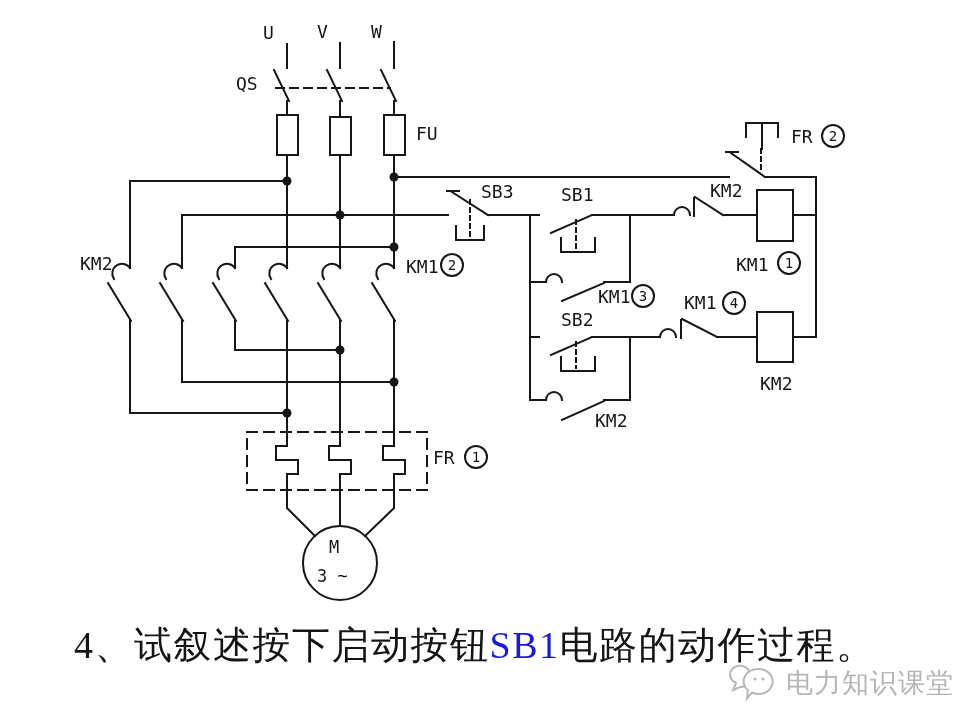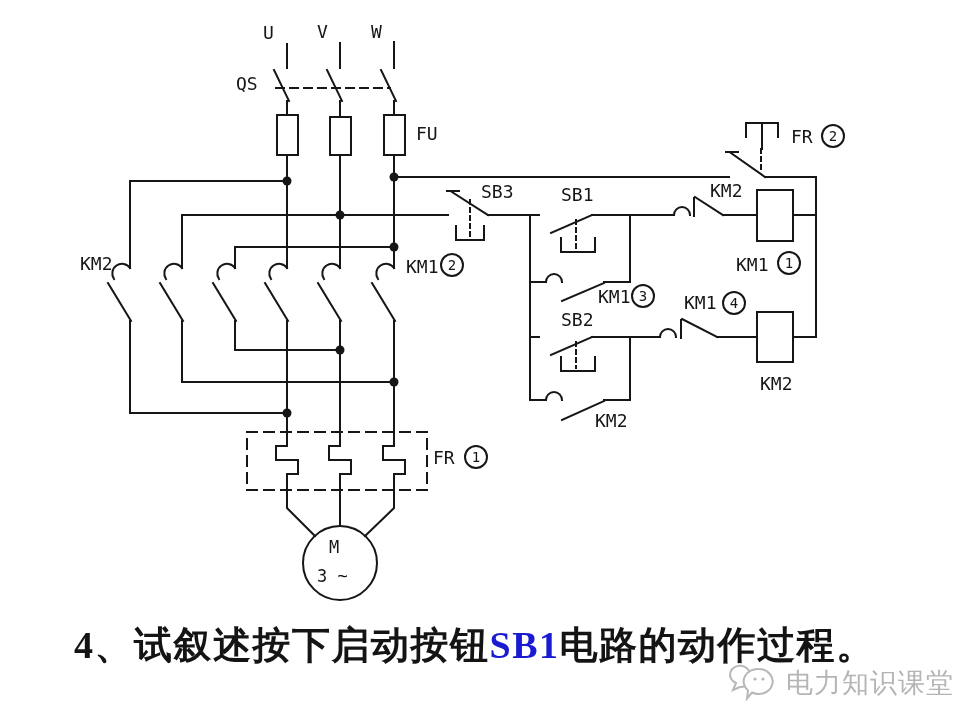--- a/index.html
+++ b/index.html
@@ -20,21 +20,20 @@
   }
   .circ-num{
     font-family:"DejaVu Sans Mono","Liberation Mono",monospace;
     font-size:14px;text-anchor:middle;
   }
   .caption{
     position:absolute;left:74px;top:620px;width:860px;
     font-family:"Liberation Serif","DejaVu Serif",serif;
     font-size:38px;letter-spacing:1.5px;color:#141414;
     white-space:nowrap;
-    font-weight:bold;
   }
   .caption .hl{color:#1a1ad2;}
   .watermark{
     position:absolute;left:728px;top:658px;height:50px;
     display:flex;align-items:center;gap:6px;
     color:#b5b5b5;
     font-family:Liberation Sans, sans-serif;
     font-size:27px;letter-spacing:1px;
   }
 </style>

